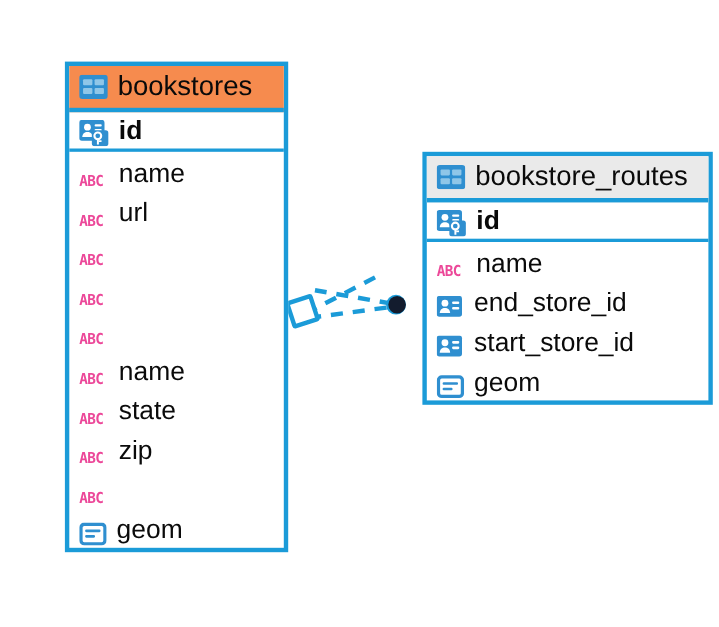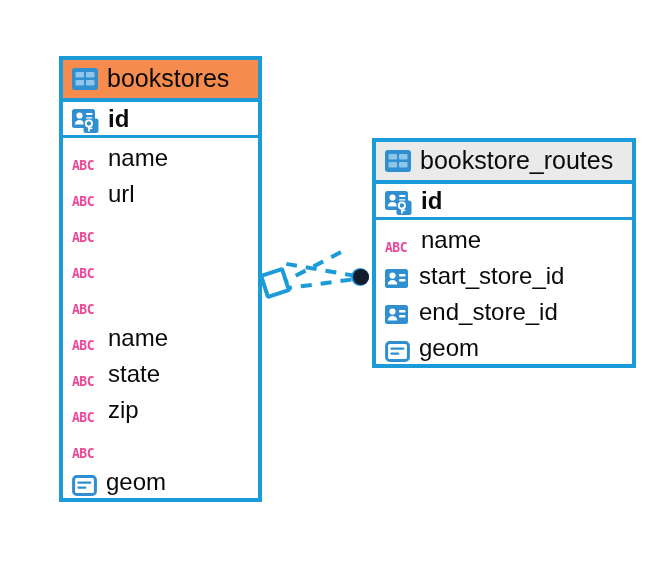--- a/index.html
+++ b/index.html
@@ -198,21 +198,21 @@
             <rect x="5.4" y="6.4" width="14" height="2.4" rx="1" fill="#2f8fd0"></rect>
             <rect x="5.4" y="11.4" width="9" height="2.4" rx="1" fill="#2f8fd0"></rect>
           </svg>
         </span>
         <span class="field-label">geom</span>
       </div>
 
     </div>
   </div>
 
-  <div class="entity" style="left:372px; top:138px; width:264px;">
+  <div class="entity" style="left:384px; top:138px; width:264px;">
 
     <div class="entity-header" style="background:#eaeaea;">
       <span class="icon">
         <svg width="26" height="22" viewBox="0 0 26 22">
           <rect x="0" y="0" width="26" height="22" rx="3" fill="#2f8fd0"></rect>
           <rect x="3.5" y="4" width="8.5" height="5.5" rx="1" fill="#8fc6e8"></rect>
           <rect x="14" y="4" width="8.5" height="5.5" rx="1" fill="#8fc6e8"></rect>
           <rect x="3.5" y="12" width="8.5" height="5.5" rx="1" fill="#8fc6e8"></rect>
           <rect x="14" y="12" width="8.5" height="5.5" rx="1" fill="#8fc6e8"></rect>
         </svg>
@@ -250,34 +250,34 @@
       <div class="field-row">
         <span class="icon">
           <svg width="25" height="21" viewBox="0 0 25 21">
             <rect x="0" y="0" width="23" height="19" rx="2.5" fill="#2f8fd0"></rect>
             <circle cx="7.5" cy="6.6" r="3.1" fill="#ffffff"></circle>
             <path d="M2.8 15.6c0-3 2.1-4.6 4.7-4.6s4.7 1.6 4.7 4.6z" fill="#ffffff"></path>
             <rect x="14" y="5" width="6.5" height="2.4" rx="1" fill="#ffffff"></rect>
             <rect x="14" y="10" width="6.5" height="2.4" rx="1" fill="#ffffff"></rect>
           </svg>
         </span>
-        <span class="field-label">start_store_id</span>
+        <span class="field-label">end_store_id</span>
       </div>
 
       <div class="field-row">
         <span class="icon">
           <svg width="25" height="21" viewBox="0 0 25 21">
             <rect x="0" y="0" width="23" height="19" rx="2.5" fill="#2f8fd0"></rect>
             <circle cx="7.5" cy="6.6" r="3.1" fill="#ffffff"></circle>
             <path d="M2.8 15.6c0-3 2.1-4.6 4.7-4.6s4.7 1.6 4.7 4.6z" fill="#ffffff"></path>
             <rect x="14" y="5" width="6.5" height="2.4" rx="1" fill="#ffffff"></rect>
             <rect x="14" y="10" width="6.5" height="2.4" rx="1" fill="#ffffff"></rect>
           </svg>
         </span>
-        <span class="field-label">end_store_id</span>
+        <span class="field-label">start_store_id</span>
       </div>
 
       <div class="field-row">
         <span class="icon">
           <svg width="25" height="21" viewBox="0 0 25 21">
             <rect x="1.6" y="1.6" width="21.8" height="17.8" rx="3" fill="#ffffff" stroke="#2f8fd0" stroke-width="3"></rect>
             <rect x="5.4" y="6.4" width="14" height="2.4" rx="1" fill="#2f8fd0"></rect>
             <rect x="5.4" y="11.4" width="9" height="2.4" rx="1" fill="#2f8fd0"></rect>
           </svg>
         </span>

